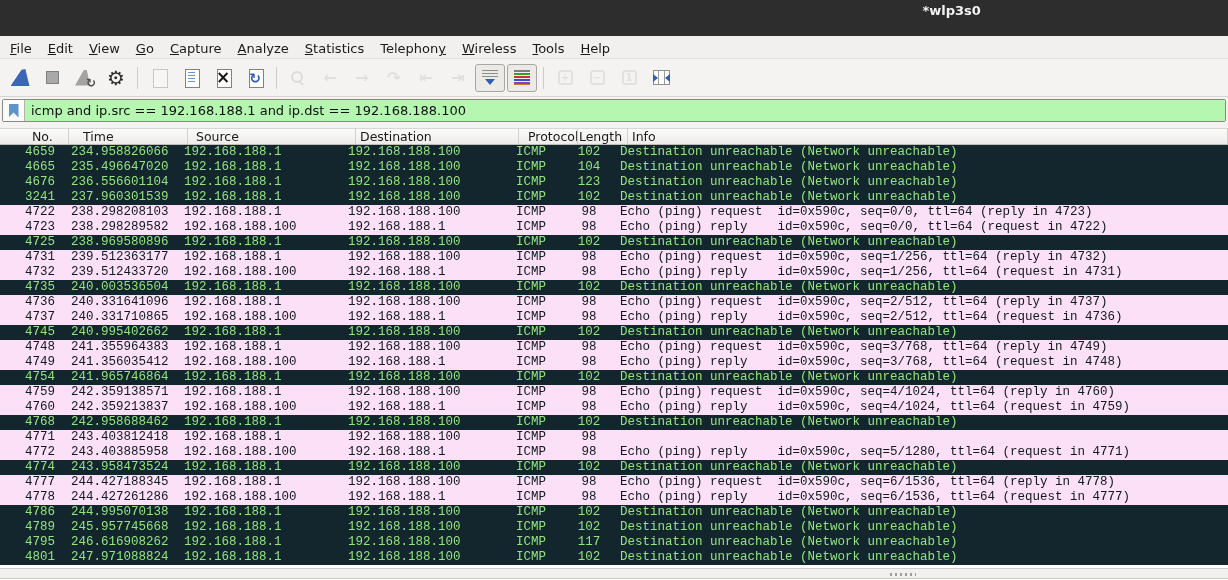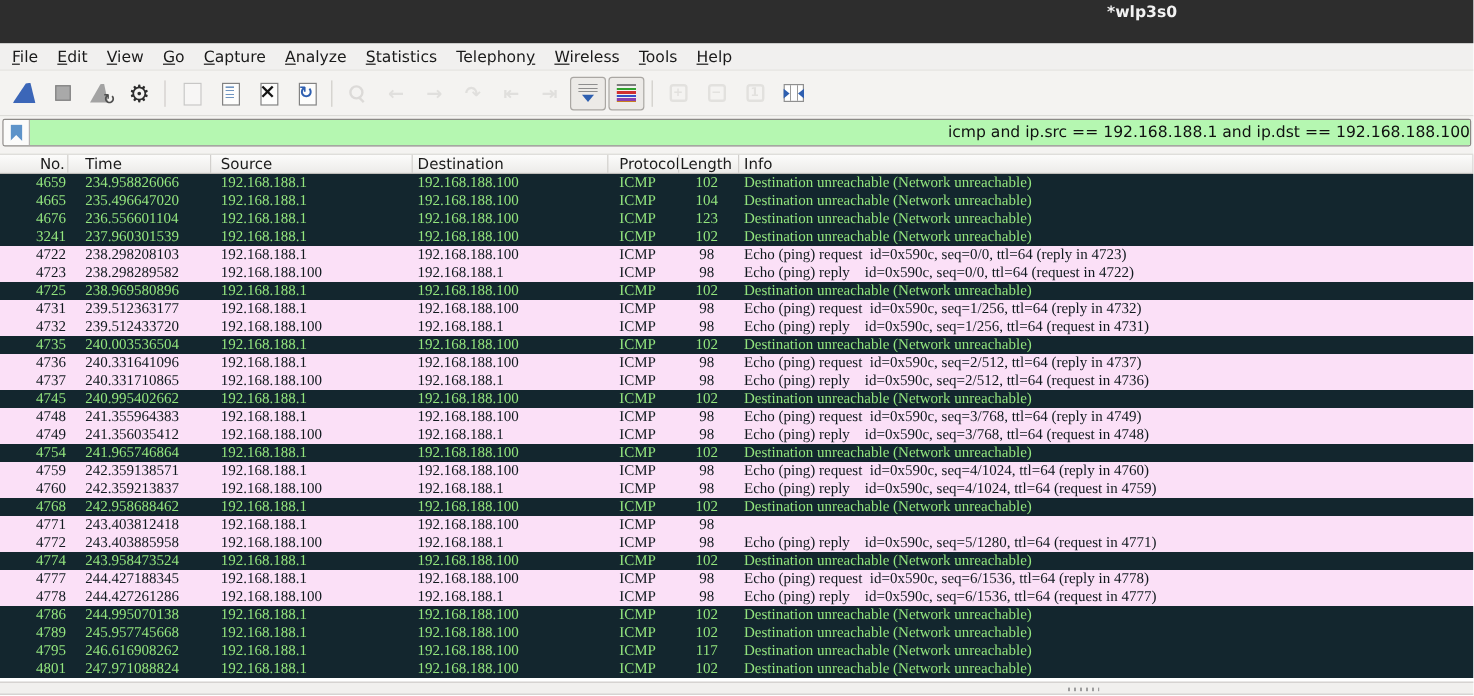--- a/index.html
+++ b/index.html
@@ -84,43 +84,43 @@
 
   
   .filterbar { height:31px; background:#f4f3f1; padding:2px 2px 6px 2px; }
   .fb-frame { display:flex; height:23px; border:1px solid #8b8986; border-radius:2px;
               overflow:hidden; }
   .fb-bookmark { width:22px; background:#fbfbfa; border-right:1px solid #b5b3b0;
                  display:flex; align-items:center; justify-content:center; }
   .bookmark-glyph { width:10px; height:14px; background:#5d93c9;
       clip-path:polygon(0 0,100% 0,100% 100%,50% 64%,0 100%); }
   .fb-input { flex:1; background:#b5f7b1; font-size:13px; color:#101010;
-              line-height:21px; padding-left:24px; white-space:nowrap;text-align:right; }
+              line-height:21px; padding-left:6px; white-space:nowrap; }
 
   
   .pl-header { display:flex; height:17px; background:linear-gradient(#fcfcfb,#ecebe9);
                border-top:1px solid #d8d6d3; border-bottom:1px solid #bebcb9;
                font-size:12.5px; color:#1a1a1a; }
   .pl-header .hc { border-right:1px solid #d2d0cd; line-height:16px; white-space:nowrap;
                    overflow:hidden; }
   .rows { height:420px; overflow:hidden; background:#fff; }
-  .prow { display:flex; height:15px; font-family:Liberation Serif, serif;
+  .prow { display:flex; height:15px; font-family:Liberation Mono, monospace;
           font-size:12.5px; line-height:15px; }
   .prow.error { background:#13262e; color:#93e57e; }
   .prow.ping  { background:#fbe0f7; color:#10191e; }
   .c { white-space:pre; overflow:hidden; }
 
   .w-no    { width:57px;  text-align:right; padding-right:2px; }
   .w-time  { width:119px; padding-left:14px; }
   .w-src   { width:168px; padding-left:8px; }
   .w-dst   { width:163px; padding-left:4px; }
   .w-proto { width:59px;  padding-left:9px; }
   .w-len   { width:50px;  text-align:center; padding-right:4px; }
   .w-info  { flex:1; padding-left:4px; }
-  .pl-header .w-no { text-align:right; padding-left:8px; }
+  .pl-header .w-no { text-align:left; padding-left:20px;margin-left:12px; }
 
   
   .gap { height:3px; background:#fff; }
   .splitter { position:relative; height:11px; background:#f1f0ee;
               border-top:1px solid #cfcdca; border-bottom:1px solid #cfcdca; }
   .splitter .grip { position:absolute; left:72.5%; top:4px; width:26px; height:3px;
       background:repeating-linear-gradient(90deg,#9d9d9d 0 2px,transparent 2px 5px); }
   .details { height:13px; background:#fff; overflow:hidden; display:flex;
              align-items:flex-start; padding-left:6px; }
   .expander { width:0; height:0; margin:4px 6px 0 2px;

